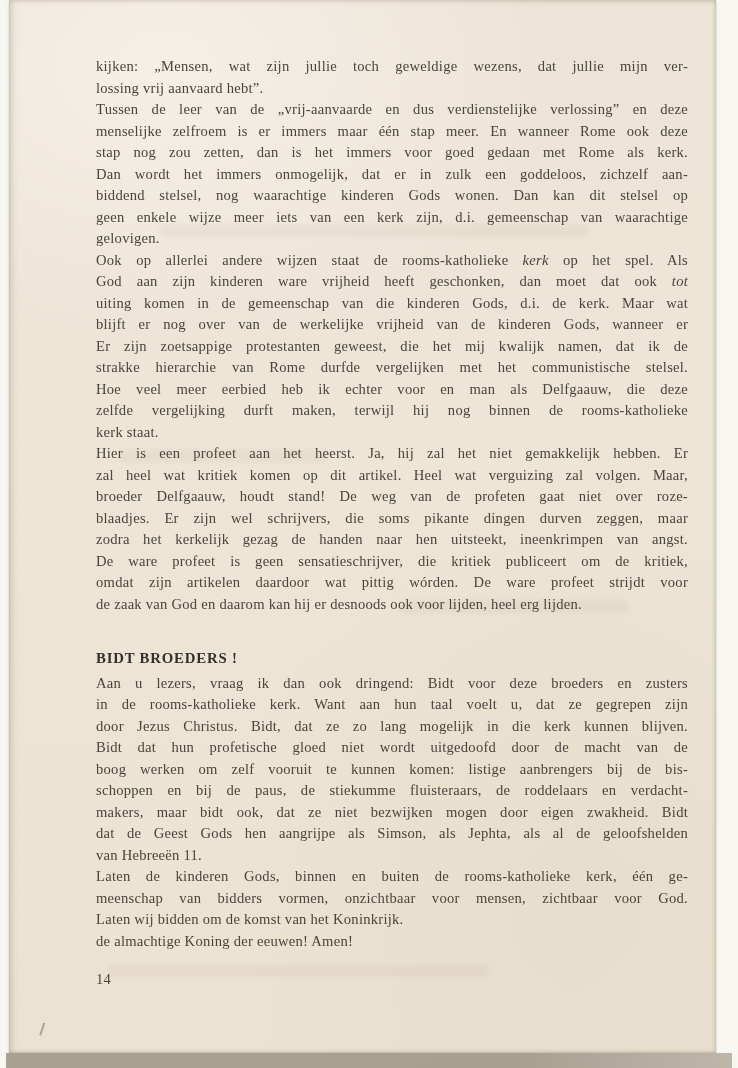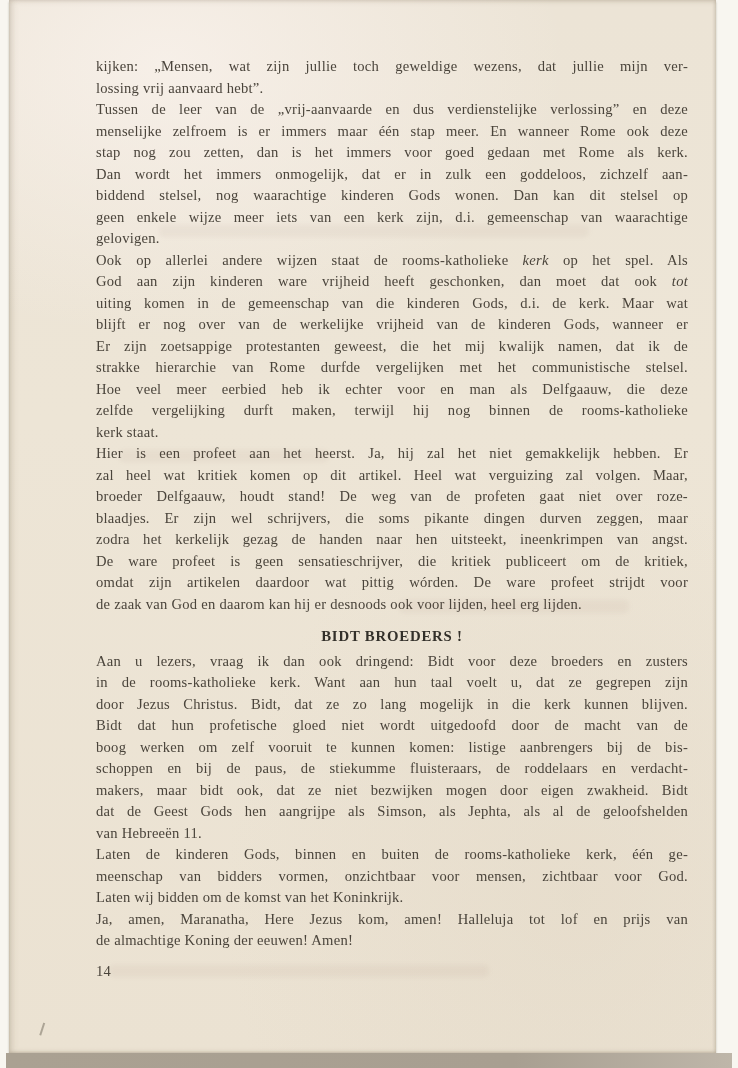--- a/index.html
+++ b/index.html
@@ -36,26 +36,26 @@
     position:absolute;left:87px;top:56px;width:592px;
     color:var(--text);
     font-size:14.6px;line-height:21.5px;
     letter-spacing:.25px;
   }
   .para{margin:0;}
   .line{overflow:hidden;max-height:22px;}
   .just{text-align:justify;text-align-last:justify;font-family:Liberation Serif, serif;}
   .it{font-style:italic;margin-top:17px;}
   .heading{
-    font-weight:bold;text-align:center;
+    font-weight:bold;text-align:left;
     color:var(--heading);
     letter-spacing:.8px;font-size:14.8px;
-    margin-top:11px;margin-bottom:3px;
+    margin-top:33px;margin-bottom:3px;
   }
-  .page-number{margin-top:9px;}
+  .page-number{margin-top:17px;}
   .stain{
     position:absolute;border-radius:5px;
     background:rgba(138,110,82,.06);
     filter:blur(2px);
     pointer-events:none;
   }
   .stain1{left:150px;top:225px;width:430px;height:12px;}
   .stain2{left:110px;top:450px;width:210px;height:12px;}
   .stain3{left:390px;top:600px;width:230px;height:13px;}
   .stain4{left:100px;top:965px;width:380px;height:12px;}
@@ -119,21 +119,20 @@
         <div class="line just"><span>makers, maar bidt ook, dat ze niet bezwijken mogen door eigen zwakheid. Bidt</span></div>
         <div class="line just"><span>dat de Geest Gods hen aangrijpe als Simson, als Jephta, als al de geloofshelden</span></div>
         <div class="line"><span>van Hebreeën 11.</span></div>
       </div>
       <div class="para">
         <div class="line just"><span>Laten de kinderen Gods, binnen en buiten de rooms-katholieke kerk, één ge-</span></div>
         <div class="line just"><span>meenschap van bidders vormen, onzichtbaar voor mensen, zichtbaar voor God.</span></div>
         <div class="line"><span>Laten wij bidden om de komst van het Koninkrijk.</span></div>
       </div>
       <div class="para">
-        <div class="line just"><span>Ja, amen, Maranatha, Here Jezus kom, amen! Halleluja tot lof en prijs van</span></div>
         <div class="line"><span>de almachtige Koning der eeuwen! Amen!</span></div>
       </div>
       <div class="page-number">14</div>
   </div>
   <div class="stain stain1"></div>
   <div class="stain stain2"></div>
   <div class="stain stain3"></div>
   <div class="stain stain4"></div>
   <div class="pencil-mark"></div>
 </div>

